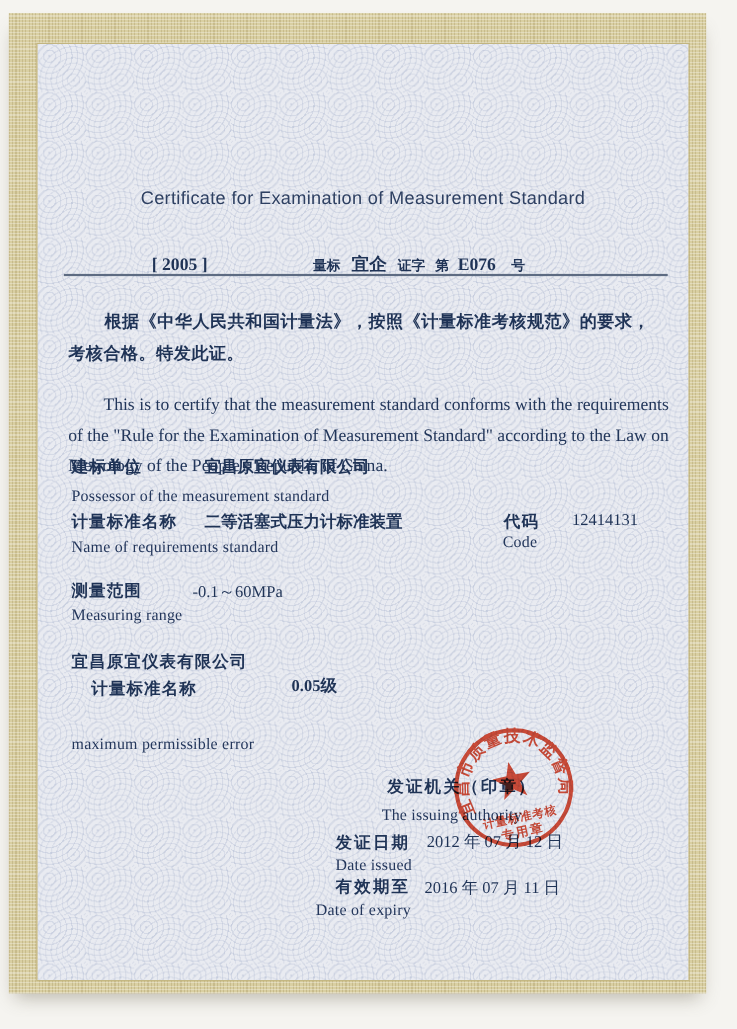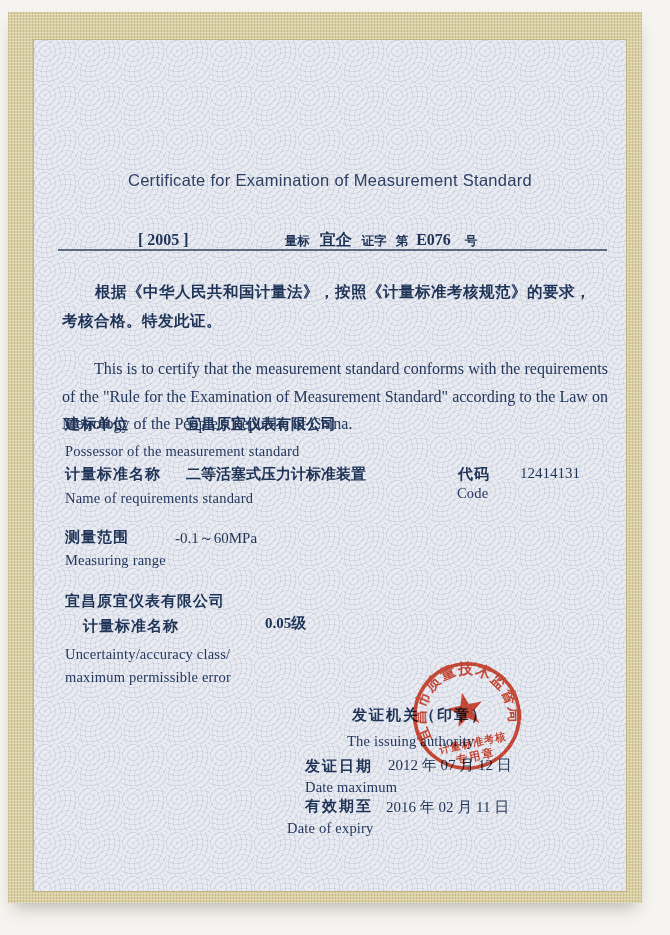--- a/index.html
+++ b/index.html
@@ -94,32 +94,31 @@
     <div class="abs en" style="left:31px;top:450px;">Name of requirements standard</div>
     <div class="abs en" style="left:423px;top:445px;">Code</div>
 
     <div class="abs cn" style="left:31px;top:488px;">测量范围</div>
     <div class="abs num" style="left:141px;top:489px;">-0.1～60MPa</div>
     <div class="abs en" style="left:31px;top:512px;">Measuring range</div>
 
     <div class="abs cn" style="left:31px;top:552px;">宜昌原宜仪表有限公司</div>
     <div class="abs cn" style="left:49px;top:577px;">计量标准名称</div>
     <div class="abs val" style="left:231px;top:574px;">0.05级</div>
-    <div class="abs en" style="left:31px;top:606px;">Uncertainty/accuracy class/</div>
     <div class="abs en" style="left:31px;top:629px;">maximum permissible error</div>
 
     <div class="abs cn" style="left:318px;top:666px;letter-spacing:2px;">发证机关（印章）</div>
     <div class="abs en" style="left:313px;top:693px;">The issuing authority</div>
 
     <div class="abs cn" style="left:271px;top:717px;letter-spacing:2px;">发证日期</div>
     <div class="abs num" style="left:354px;top:716px;">2012 年 07 月 12 日</div>
-    <div class="abs en" style="left:271px;top:739px;">Date maximum</div>
+    <div class="abs en" style="left:271px;top:739px;">Date issued</div>
 
     <div class="abs cn" style="left:271px;top:757px;letter-spacing:2px;">有效期至</div>
-    <div class="abs num" style="left:352px;top:758px;">2016 年 02 月 11 日</div>
+    <div class="abs num" style="left:352px;top:758px;">2016 年 07 月 11 日</div>
     <div class="abs en" style="left:253px;top:780px;">Date of expiry</div>
 
     <div class="seal">
       <svg viewBox="0 0 140 140" xmlns="http://www.w3.org/2000/svg">
         <g transform="rotate(-12 70 70)" fill="#d8381f" stroke="none">
           <circle cx="70" cy="70" r="57" fill="none" stroke="#d8381f" stroke-width="4"></circle>
           <path id="sealArc" d="M 30.2,93 A 46,46 0 1 1 109.8,93" fill="none"></path>
           <text font-size="16.5" font-weight="700" letter-spacing="1.5">
             <textPath href="#sealArc" startOffset="50%" text-anchor="middle">宜昌市质量技术监督局</textPath>
           </text>

